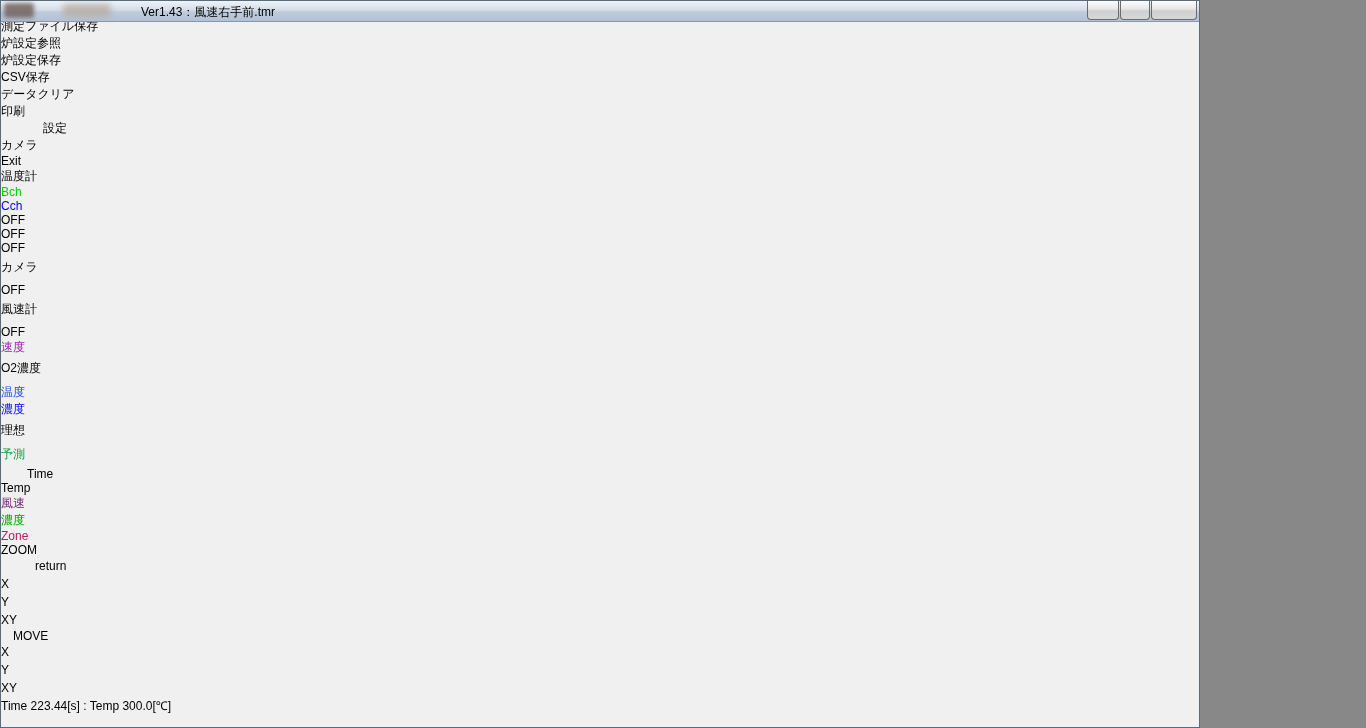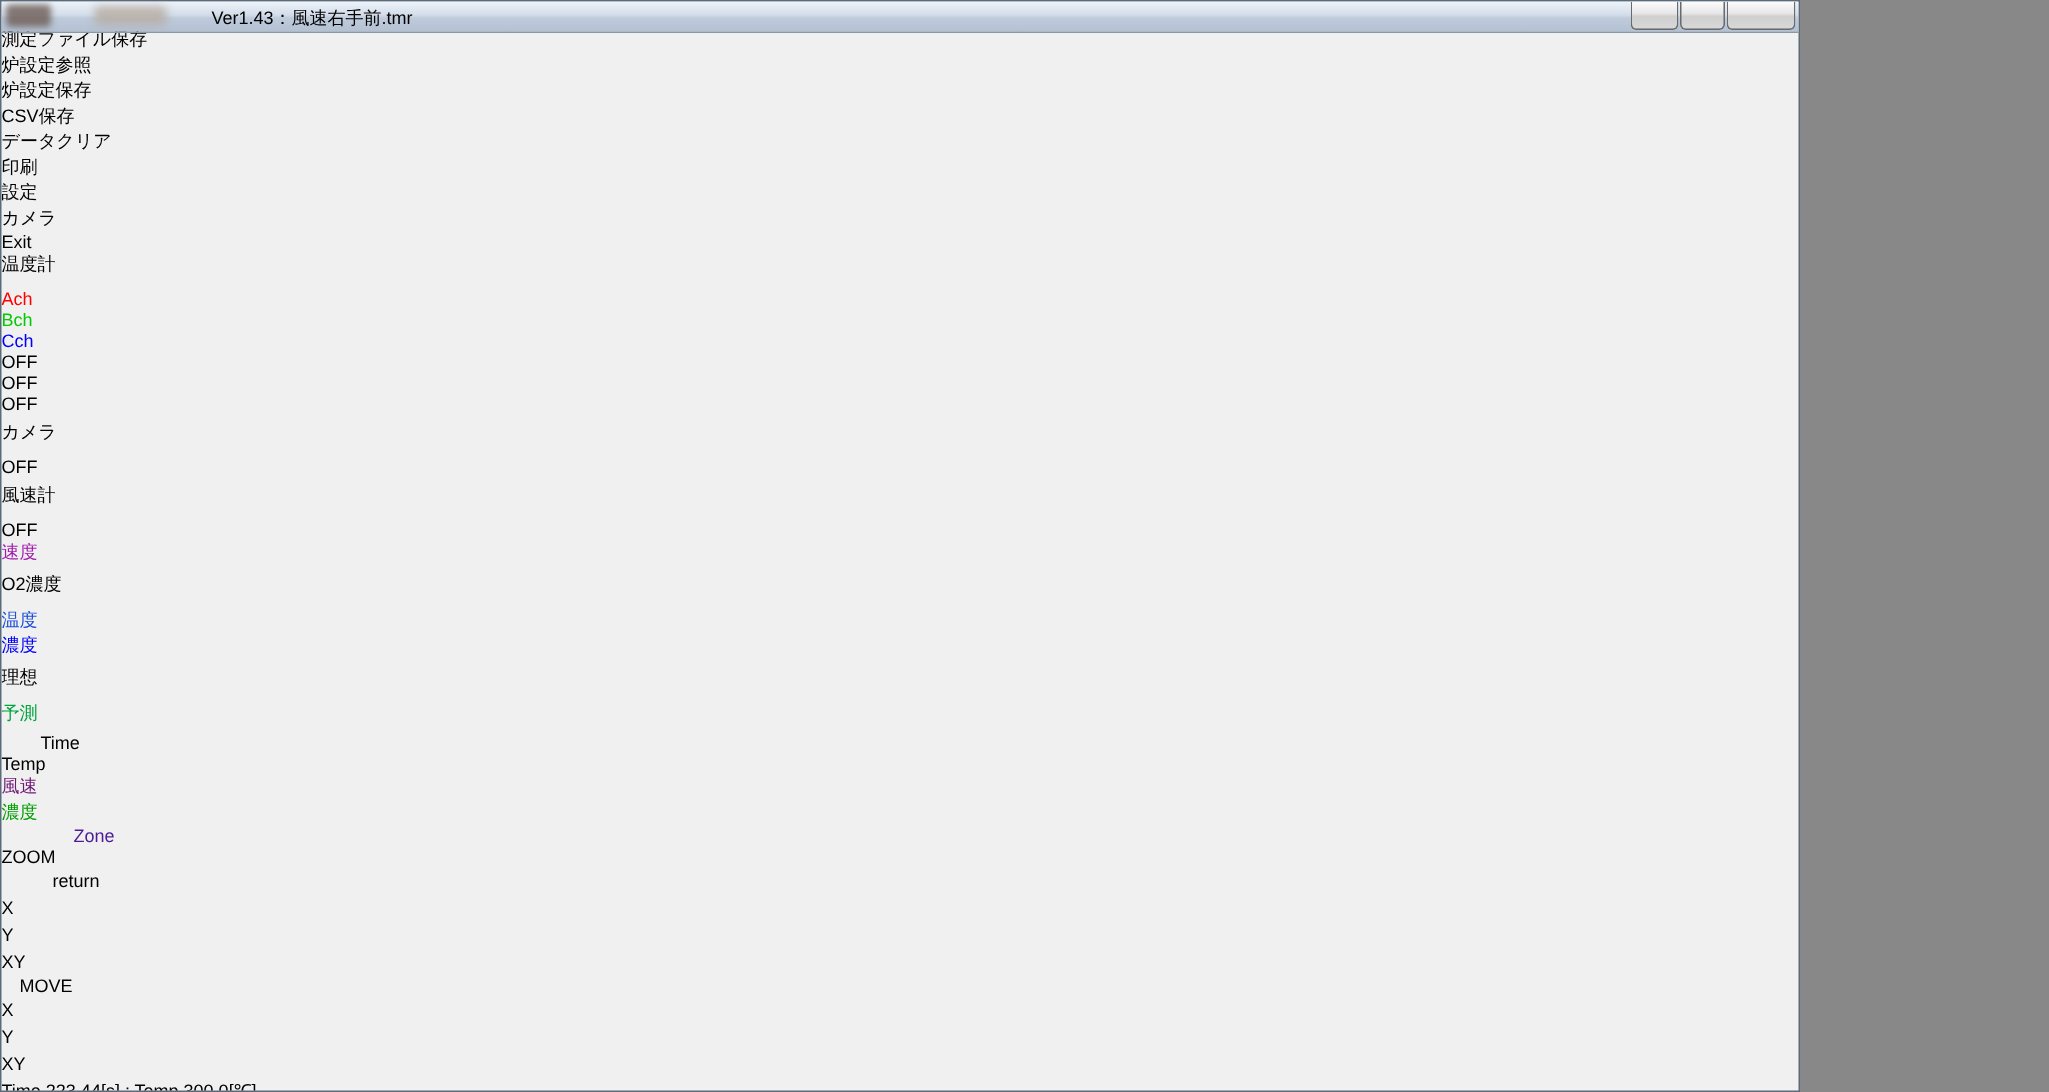--- a/index.html
+++ b/index.html
@@ -113,29 +113,28 @@
   </div>
 
   <div class="toolbar" id="toolbar">
       <div class="tbtn" style="width: 120px;">測定ファイル参照</div>
       <div class="tbtn" style="width: 120px;">測定ファイル保存</div>
       <div class="tbtn" style="width: 120px;">炉設定参照</div>
       <div class="tbtn" style="width: 115px;">炉設定保存</div>
       <div class="tbtn" style="width: 78px;">CSV保存</div>
       <div class="tbtn" style="width: 74px;">データクリア</div>
       <div class="tbtn" style="width: 74px;">印刷</div>
-      <div class="tbtn" style="width: 75px;">設定</div>
+      <div class="tbtn" style="width: 75px; padding-left: 42px;">設定</div>
       <div class="tbtn disabled" style="width: 76px;">カメラ</div>
       <div class="tbtn" style="width: 112px;">Exit</div>
     </div>
 
   <div id="sidebar">
       <div class="fgroup" style="top: 45px; padding-bottom: 4px;">
         <div class="fglabel">温度計</div>
-        <div class="sbtn" style="color: rgb(255, 0, 0); margin-top: 7px;">Ach</div>
         <div class="sbtn" style="color: rgb(0, 204, 0);">Bch</div>
         <div class="sbtn" style="color: rgb(0, 0, 255);">Cch</div>
         <div class="sbtn" style="color: rgb(0, 0, 0);">OFF</div>
         <div class="sbtn" style="color: rgb(0, 0, 0);">OFF</div>
         <div class="sbtn" style="color: rgb(0, 0, 0);">OFF</div>
       </div>
       <div class="fgroup" style="top: 178px; padding-bottom: 4px;">
         <div class="fglabel">カメラ</div>
         <div class="sbtn" style="color: rgb(0, 0, 0); margin-top: 7px;">OFF</div>
       </div>
@@ -150,21 +149,21 @@
         <div class="sbtn" style="color: rgb(0, 0, 255);">濃度</div>
       </div>
       <div class="fgroup" style="top: 328px; padding-bottom: 4px;">
         <div class="fglabel">理想</div>
         <div class="sbtn" style="color: rgb(0, 165, 60); margin-top: 7px;">予測</div>
       </div>
       <div class="sbtn side-extra" style="top: 372px; color: rgb(0, 0, 0); padding-left: 26px;">Time</div>
       <div class="sbtn side-extra" style="top: 392px; color: rgb(0, 0, 0);">Temp</div>
       <div class="sbtn side-extra" style="top: 412px; color: #701a75;">風速</div>
       <div class="sbtn side-extra" style="top: 431px; color: rgb(0, 160, 0);">濃度</div>
-      <div class="sbtn side-extra" style="top: 450px; color: #4c1d95; margin-left: 48px;">Zone</div>
+      <div class="sbtn side-extra" style="top: 450px; color: #be185d;">Zone</div>
     </div>
 
   <div id="zoomctl">
       <div class="zm-label" style="left: 155px;">ZOOM</div>
       <div class="sbtn zm-btn" style="left: 195px; width: 36px; line-height: 18px; padding-left: 34px;">return</div>
       <div class="sbtn zm-btn" style="left: 237px; width: 22px; line-height: 18px;">X</div>
       <div class="sbtn zm-btn" style="left: 265px; width: 22px; line-height: 18px;">Y</div>
       <div class="sbtn zm-btn" style="left: 294px; width: 26px; line-height: 18px;">XY</div>
       <div class="zm-label" style="left: 336px; margin-left: 12px;">MOVE</div>
       <div class="sbtn zm-btn" style="left: 373px; width: 22px; line-height: 18px;">X</div>

